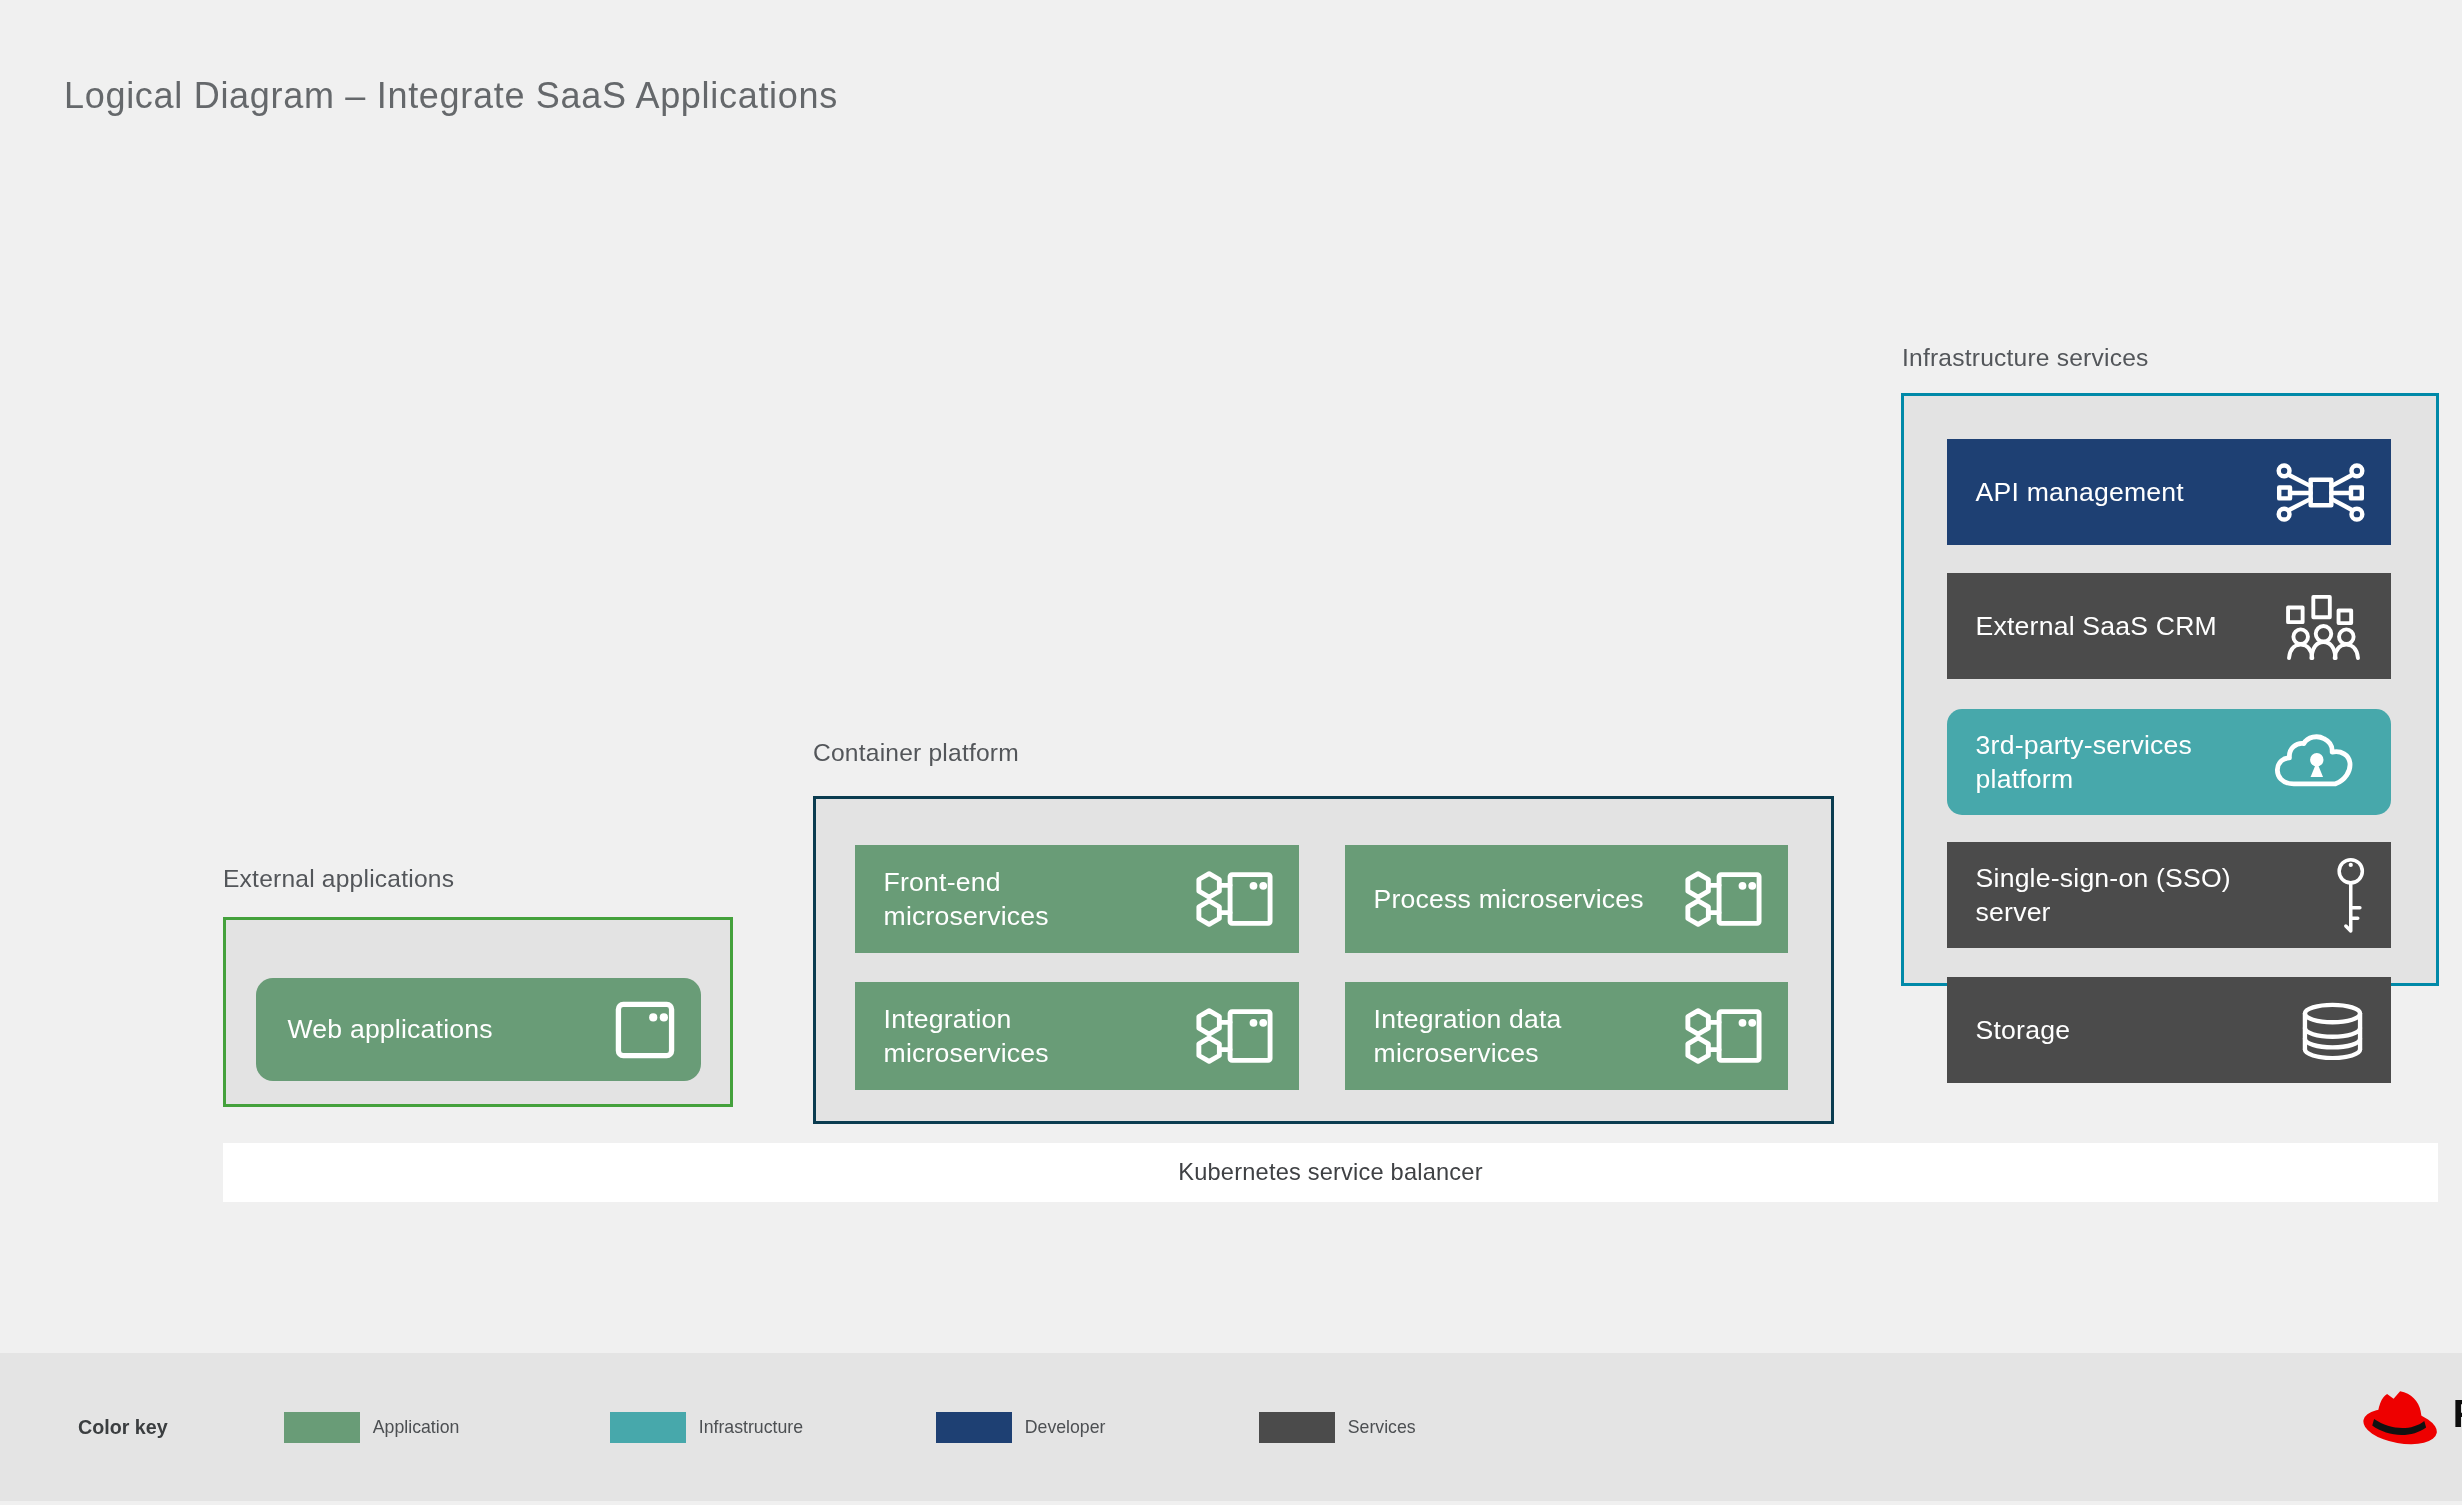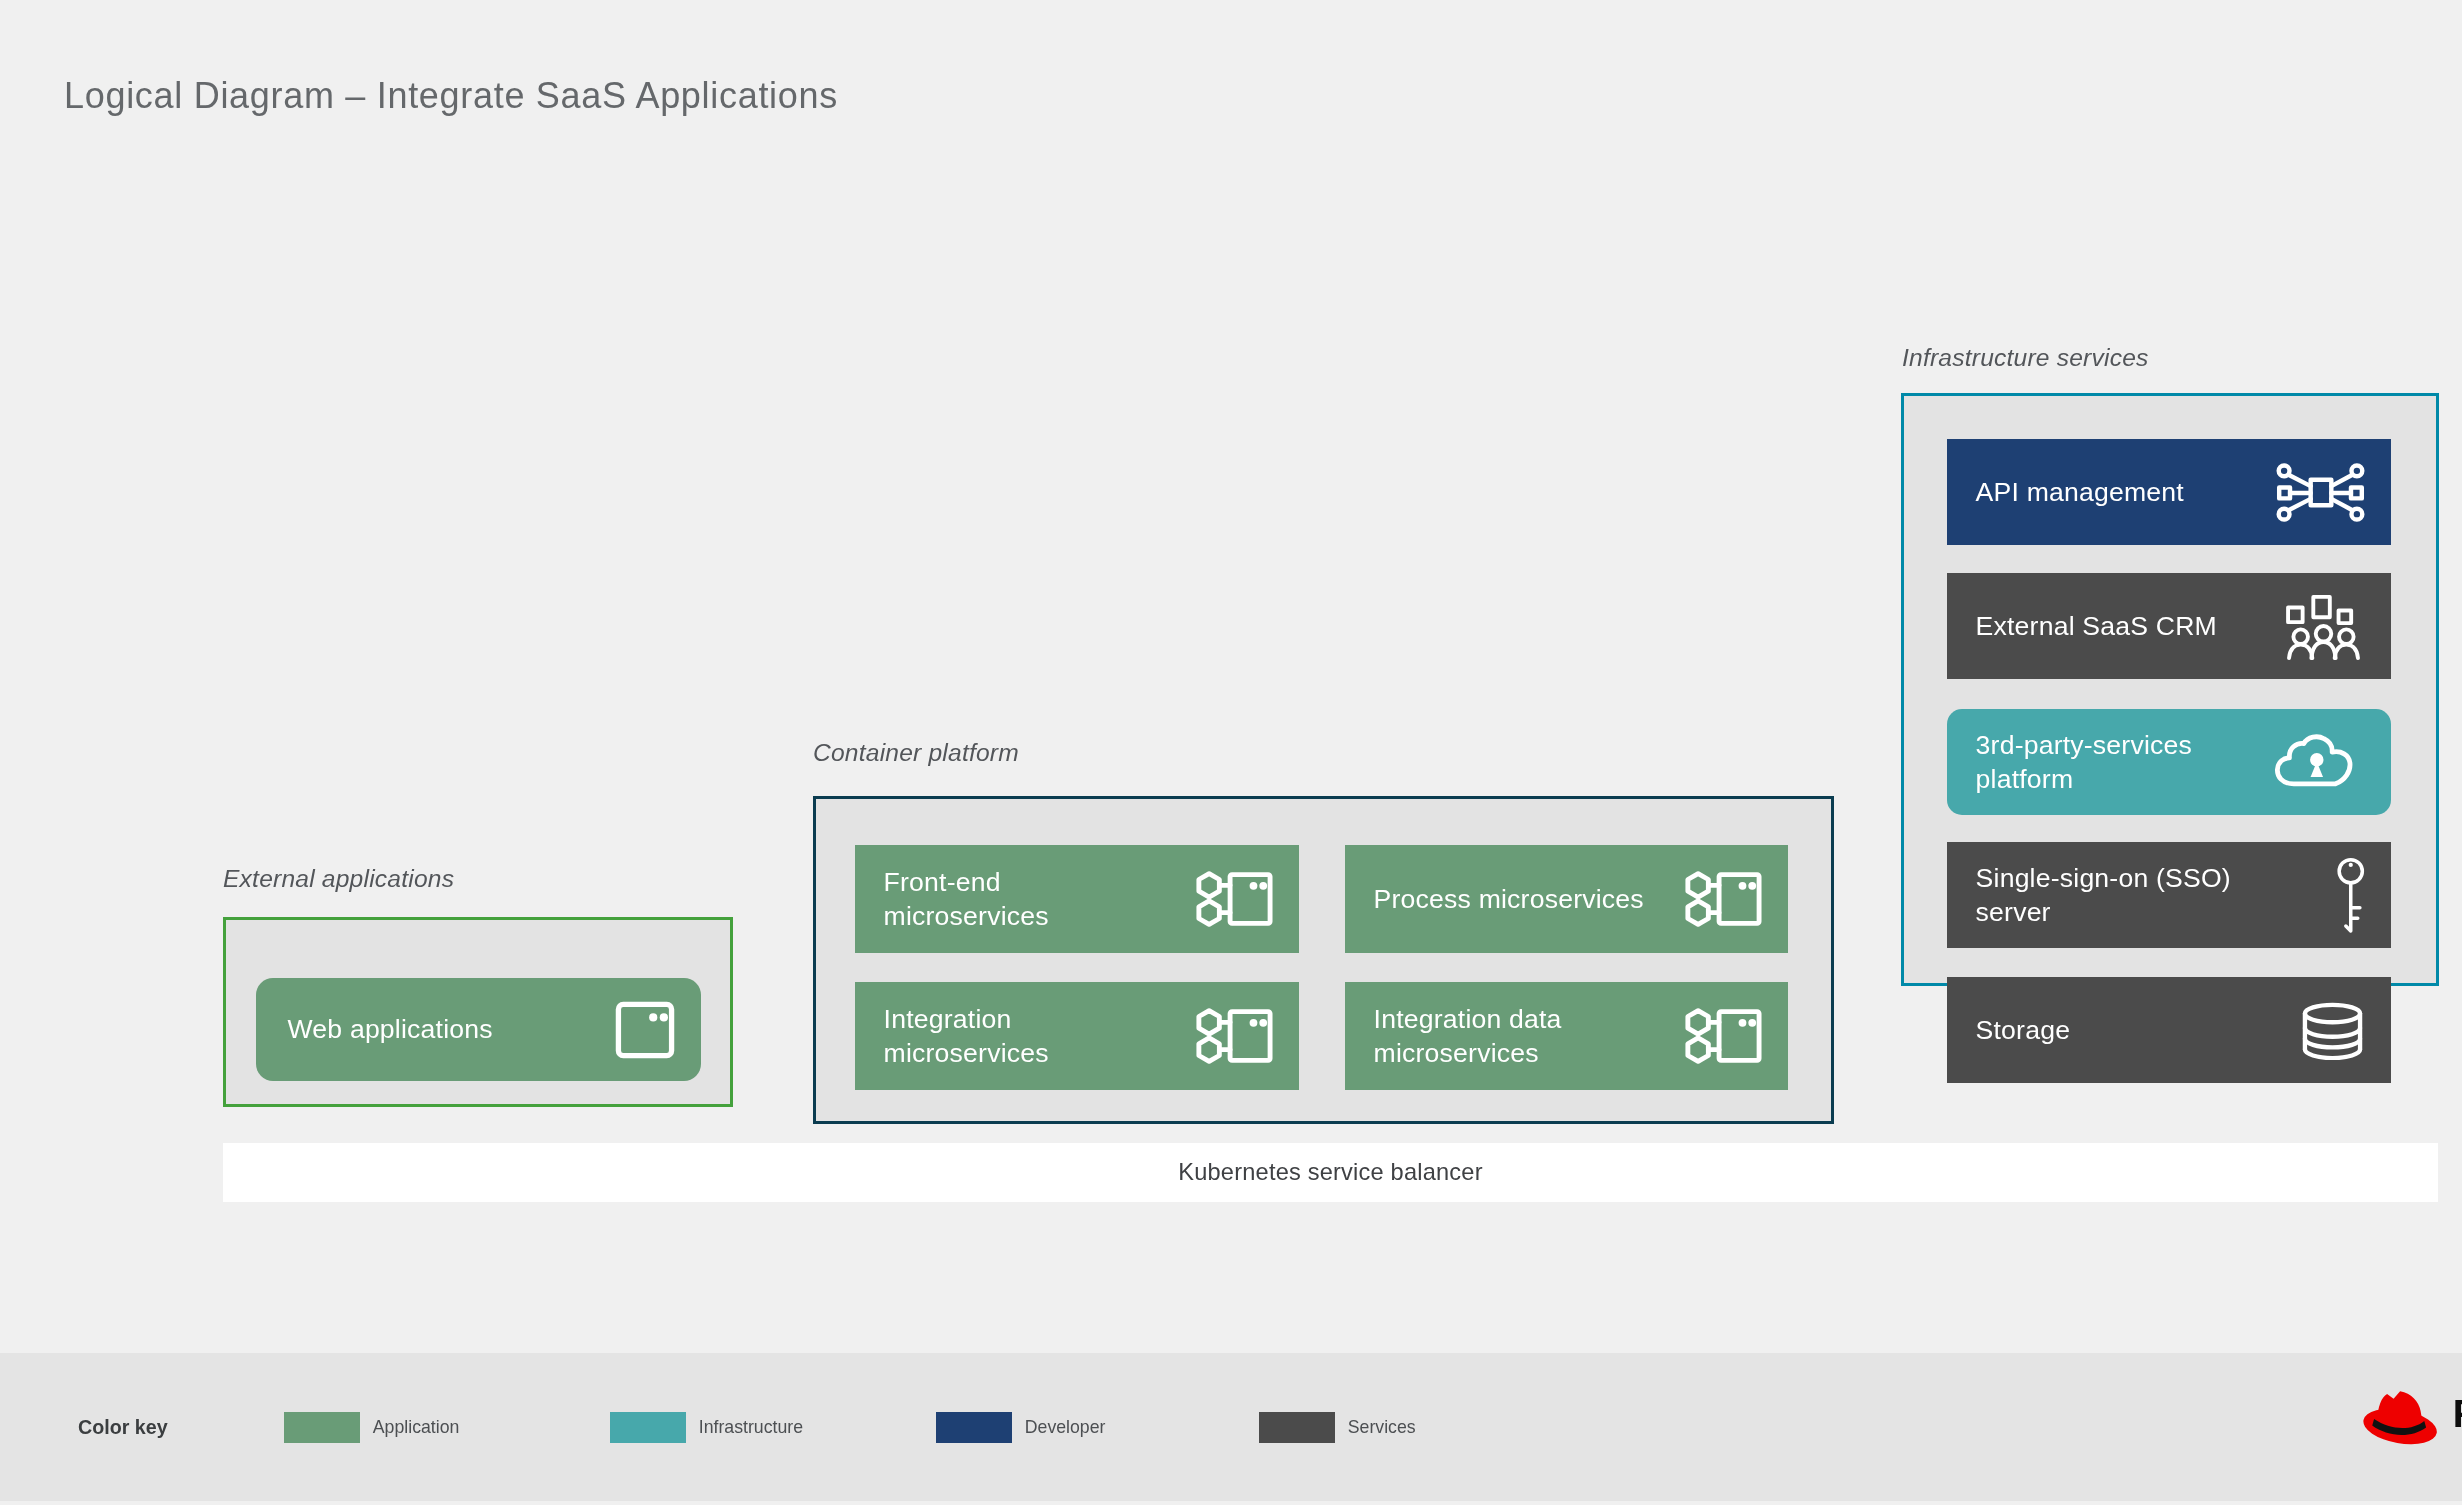--- a/index.html
+++ b/index.html
@@ -5,21 +5,21 @@
   html,body { margin:0; padding:0; background:#f0f0f0; }
   .canvas {
     position:relative; width:2671px; height:1505px; overflow:hidden;
     background:#f0f0f0; font-family:"Liberation Sans", sans-serif;
   }
   .page-title {
     position:absolute; left:64px; top:75px;
     font-size:36px; color:#65686b; letter-spacing:0.7px;
   }
   .section-label {
-    position:absolute; font-size:24.6px; color:#53565a; letter-spacing:0.2px;font-style:italic;
+    position:absolute; font-size:24.6px; color:#53565a; letter-spacing:0.2px;
   }
   #lbl-ext   { left:223px;  top:865px; }
   #lbl-cp    { left:813px; top:739px; }
   #lbl-infra { left:1902px; top:344px;  }
 
   .outline-box { position:absolute; background:#e3e3e3; box-sizing:border-box; }
   #box-ext   { left:223px;  top:917px; width:510px; height:190px;  border:3.4px solid #44a13c; }
   #box-cp    { left:813px; top:796px; width:1021px; height:328px;  border:3.4px solid #0b3c50; }
   #box-infra { left:1901px; top:393px;  width:538px; height:593px; border:3.9px solid #0089a8;padding-left:20px; }
 

